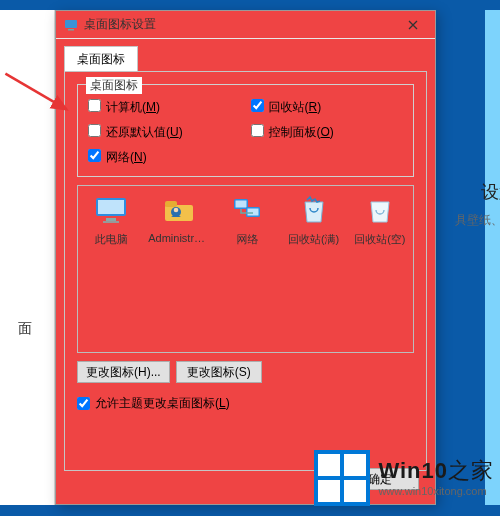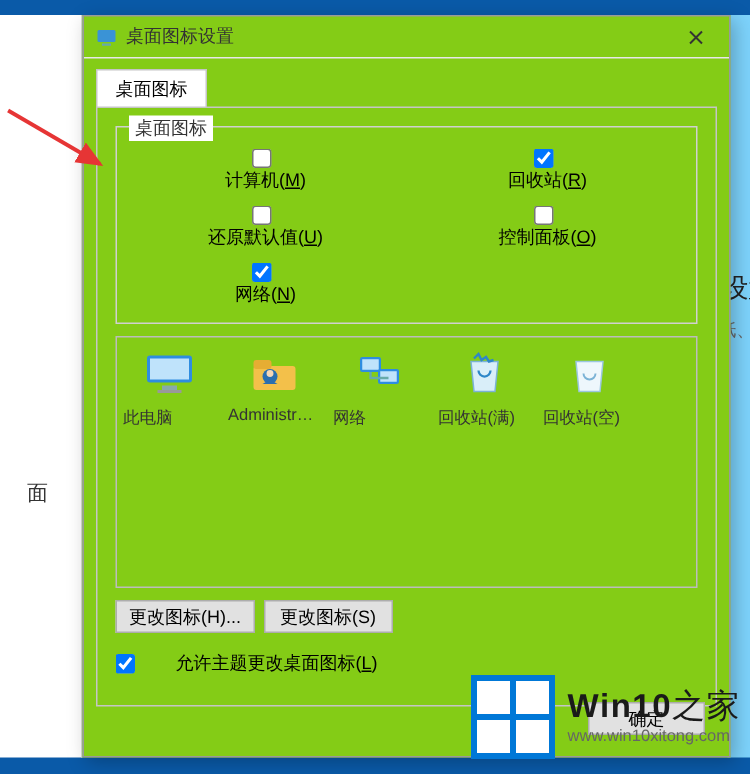--- a/index.html
+++ b/index.html
@@ -36,23 +36,23 @@
 .backdrop-right .txt {
   position: absolute;
   font-size: 14px;
   color: #222;
   white-space: nowrap;
 }
 .dialog {
   position: absolute;
   left: 55px;
   top: 10px;
-  width: 432px;
+  width: 381px;
   height: 495px;
-  background: #84cc16;
+  background: #ef4444;
   border: 1px solid #9a9a9a;
   box-shadow: 3px 3px 12px rgba(0,0,0,0.25);
 }
 .titlebar {
   height: 28px;
   display: flex;
   align-items: center;
   padding: 0 8px;
   border-bottom: 1px solid #e8e8e8;
 }
@@ -102,33 +102,32 @@
   color: #333;
 }
 .check-grid {
   display: grid;
   grid-template-columns: 1fr 1fr;
   row-gap: 8px;
   column-gap: 10px;
 }
 .check-item {
   display: flex;
-  align-items: center;
-  font-size: 12px;
-  flex-direction: column;
+  font-size: 12px;
 }
 .check-item input { margin-right: 5px; width: 13px; height: 13px; }
 .underline { text-decoration: underline; }
 .icon-row {
   display: flex;
   gap: 8px;
   padding: 6px 4px 4px 4px;
 }
 .icon-cell {
   width: 62px;
+  text-align: center;
   font-size: 11px;
   color: #333;
 }
 .icon-cell .glyph {
   width: 36px; height: 36px;
   margin: 0 auto 4px auto;
   display:flex; align-items:center; justify-content:center;
 }
 .icon-cell .lbl { white-space: nowrap; overflow: hidden; text-overflow: ellipsis; }
 .icon-listbox {
@@ -148,21 +147,20 @@
   background: #e1e1e1;
   font-size: 12px;
   padding: 0 8px;
   cursor: pointer;
   display: flex; align-items: center; justify-content: center;
 }
 .allow-theme {
   margin-top: 12px;
   display: flex;
   align-items: center;
-  gap: 22px;
 }
 .allow-theme input { margin-right: 5px; }
 .dialog-buttons {
   position: absolute;
   bottom: 14px;
   right: 16px;
   display: flex;
   gap: 6px;
 }
 .arrow {

